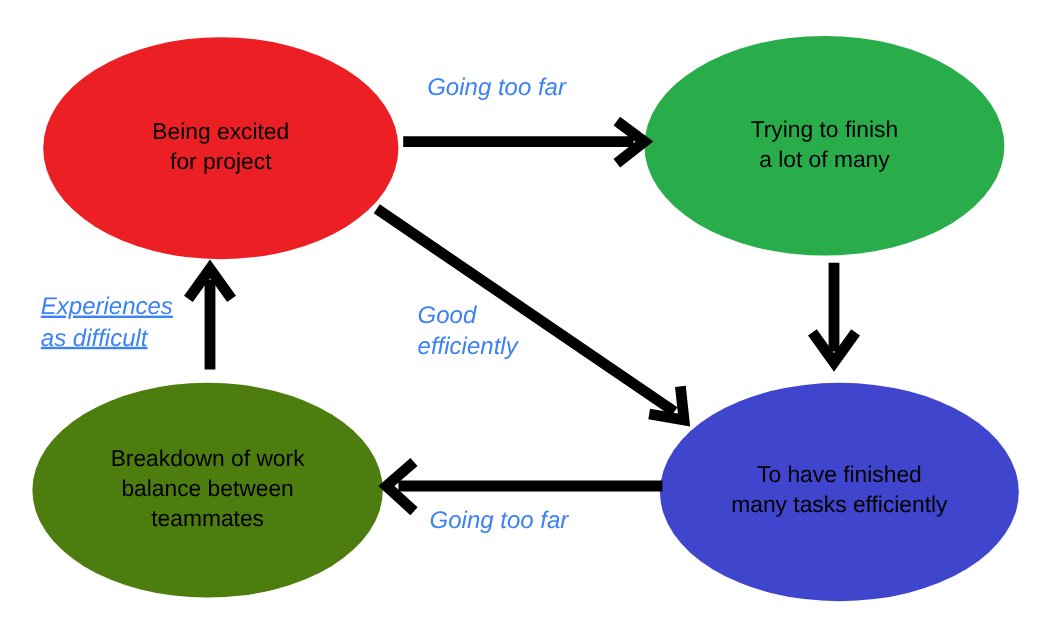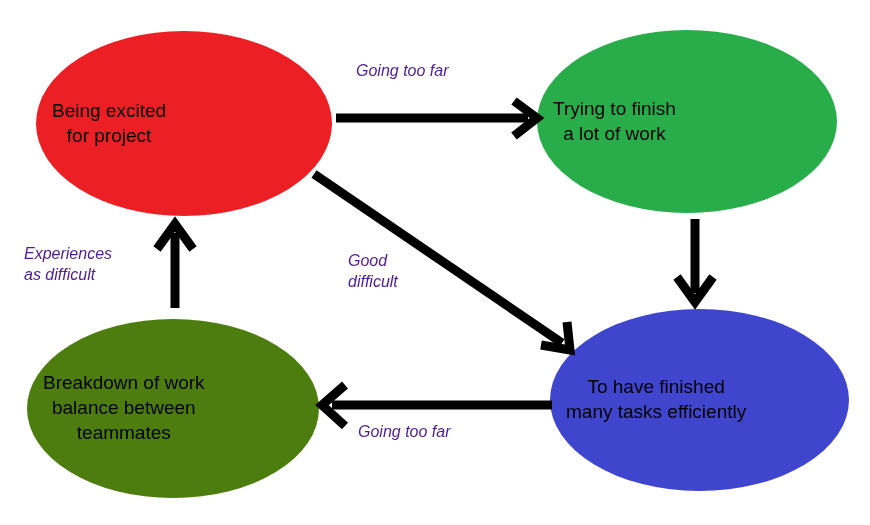--- a/index.html
+++ b/index.html
@@ -16,48 +16,49 @@
     width: 870px;
     height: 525px;
     background: #ffffff;
     overflow: hidden;
   }
   .node {
     position: absolute;
     border-radius: 50%;
     display: flex;
     align-items: center;
+    justify-content: center;
     text-align: center;
     box-sizing: border-box;
   }
   .node-label {
     font-family: "Liberation Sans", sans-serif;
     font-size: 19px;
     line-height: 1.30;
     color: #000000;
     white-space: pre-line;
     padding: 0 16px;
   }
   
   #node-red   { left: 36px;  top: 31px;  width: 296px; height: 185px; background: #EC2024; }
   #node-green { left: 537px; top: 30px;  width: 300px; height: 183px; background: #29AD4B; }
   #node-yellow{ left: 27px;  top: 319px; width: 292px; height: 179px; background: #4d7c0f; }
-  #node-blue  { left: 550px; top: 309px; width: 299px; height: 182px; background: #3F45CC; }
+  #node-blue  { left: 550px; top: 319px; width: 299px; height: 182px; background: #3F45CC; }
 
   .edge-label {
     position: absolute;
     font-family: "Liberation Sans", sans-serif;
     font-style: italic;
-    font-size: 16px;
+    font-size: 20px;
     line-height: 1.32;
-    color: #4c1d95;
+    color: #3b82f6;
     white-space: pre-line;
   }
   #label-going-too-far-top   { left: 356px; top: 60px;  }
-  #label-experiences         { left: 24px;  top: 243px; }
+  #label-experiences         { left: 34px;  top: 243px; text-decoration: underline; }
   #label-good-supplement     { left: 348px; top: 250px; }
   #label-positive-opposite   { left: 718px; top: 223px; }
   #label-going-too-far-bottom{ left: 358px; top: 421px; }
 
   #arrows {
     position: absolute;
     left: 0;
     top: 0;
     width: 870px;
     height: 525px;
@@ -69,21 +70,21 @@
 
 <div id="canvas">
 
   <div class="node" id="node-red">
     <span class="node-label">Being excited
 for project</span>
   </div>
 
   <div class="node" id="node-green">
     <span class="node-label">Trying to finish
-a lot of work</span>
+a lot of many</span>
   </div>
 
   <div class="node" id="node-yellow">
     <span class="node-label">Breakdown of work
 balance between
 teammates</span>
   </div>
 
   <div class="node" id="node-blue">
     <span class="node-label">To have finished
@@ -120,15 +121,15 @@
 
   <div class="edge-label" id="label-going-too-far-top">Going too far</div>
 
 
   <div class="edge-label" id="label-going-too-far-bottom">Going too far</div>
 
   <div class="edge-label" id="label-experiences">Experiences
 as difficult</div>
 
   <div class="edge-label" id="label-good-supplement">Good
-difficult</div>
+efficiently</div>
 
 </div>
 
 </body></html>

